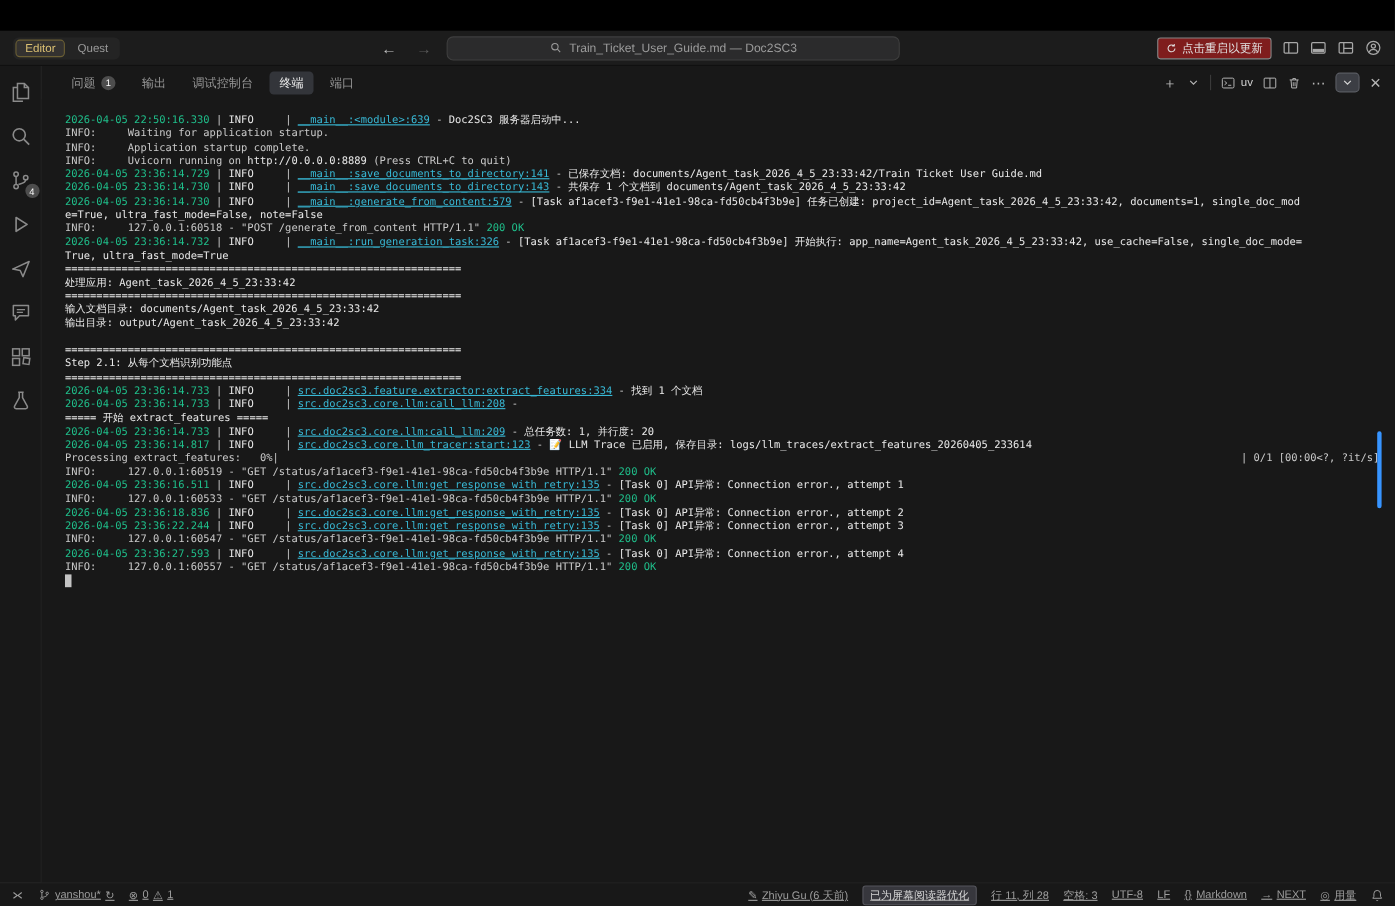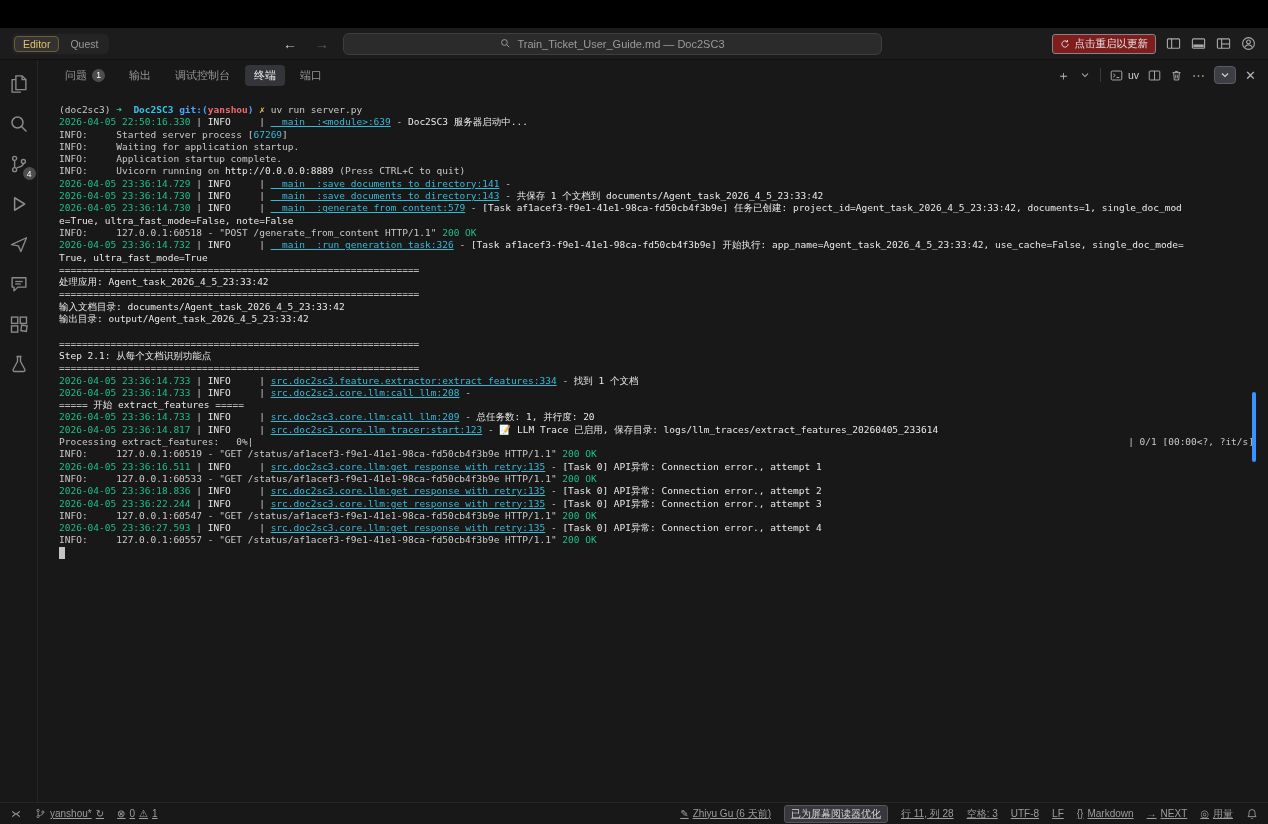--- a/index.html
+++ b/index.html
@@ -12,21 +12,21 @@
   .mac-strip { height:28px; background:#000; flex:none; }
 
   
   .titlebar { height:32px; flex:none; background:#1c1c1c; display:flex; align-items:center; padding:4px 12px; gap:10px; border-bottom:1px solid #101010; }
   .mode-group { display:flex; gap:2px; background:#242424; border-radius:5px; padding:2px; }
   .mode-tab { font-size:10.5px; padding:2px 9px; border-radius:4px; color:#9a9a9a; cursor:default; }
   .mode-tab.active { background:#343230; border:1px solid #6b5f34; color:#dcc173; padding:1px 8px; }
   .tb-spacer { flex:1; }
   .nav-arrow { font-size:14px; color:#c7c7c7; padding:0 4px; }
   .nav-arrow.dim { color:#5c5c5c; }
-  .command-center { width:539px; height:22px; background:#2b2b2c; border:1px solid #3e3e3e; border-radius:6px; display:flex; align-items:center; justify-content:center; gap:6px; color:#9b9b9b; font-size:11px; }
+  .command-center { width:412px; height:22px; background:#2b2b2c; border:1px solid #3e3e3e; border-radius:6px; display:flex; align-items:center; justify-content:center; gap:6px; color:#9b9b9b; font-size:11px; }
   .update-btn { display:flex; align-items:center; gap:5px; border:1px solid #858585; background:#7f1d1d; color:#e3e3e3; border-radius:3px; font-size:10.5px; padding:2px 7px; white-space:nowrap; }
   .tb-icons { display:flex; align-items:center; gap:10px; }
   .tb-icons svg, .update-btn svg { display:block; }
 
   
   .main { flex:1; display:flex; min-height:0; }
 
   
   .activitybar { width:38px; flex:none; background:#181818; border-right:1px solid #252525; display:flex; flex-direction:column; align-items:center; padding-top:12px; gap:16px; }
   .ab-item { position:relative; width:24px; height:24px; display:flex; align-items:center; justify-content:center; }
@@ -231,62 +231,48 @@
             <svg width="12" height="12" viewBox="0 0 16 16">
                 <path d="M4 6l4 4 4-4" fill="none" stroke="#d6d6d6" stroke-width="1.5"></path>
               </svg>
           </div>
           <span class="txt-ic">✕</span>
         </div>
       </div>
 
       <div class="terminal">
         <div class="term-lines">
-            <div class="t-line deco">
-              <span class="s-p">(doc2sc3) </span>
-              <span class="s-gb">➜  </span>
-              <span class="s-cb">Doc2SC3 </span>
-              <span class="s-bb">git:(</span>
-              <span class="s-rb">yanshou</span>
-              <span class="s-bb">) </span>
-              <span class="s-yb">✗ </span>
-              <span class="s-p">uv run server.py</span>
-            </div>
             <div class="t-line">
               <span class="s-g">2026-04-05 22:50:16.330</span>
               <span class="s-p"> | </span>
               <span class="s-b">INFO    </span>
               <span class="s-p"> | </span>
               <span class="s-cu">__main__:&lt;module&gt;:639</span>
               <span class="s-p"> - </span>
               <span class="s-b">Doc2SC3 服务器启动中...</span>
-            </div>
-            <div class="t-line">
-              <span class="s-p">INFO:     Started server process [</span>
-              <span class="s-cy">67269</span>
-              <span class="s-p">]</span>
             </div>
             <div class="t-line">
               <span class="s-p">INFO:     Waiting for application startup.</span>
             </div>
             <div class="t-line">
               <span class="s-p">INFO:     Application startup complete.</span>
             </div>
             <div class="t-line">
               <span class="s-p">INFO:     Uvicorn running on </span>
               <span class="s-b">http://0.0.0.0:8889</span>
               <span class="s-p"> (Press CTRL+C to quit)</span>
             </div>
             <div class="t-line">
               <span class="s-g">2026-04-05 23:36:14.729</span>
               <span class="s-p"> | </span>
               <span class="s-b">INFO    </span>
               <span class="s-p"> | </span>
               <span class="s-cu">__main__:save_documents_to_directory:141</span>
               <span class="s-p"> - </span>
+              <span class="s-b">已保存文档: documents/Agent_task_2026_4_5_23:33:42/Train Ticket User Guide.md</span>
             </div>
             <div class="t-line">
               <span class="s-g">2026-04-05 23:36:14.730</span>
               <span class="s-p"> | </span>
               <span class="s-b">INFO    </span>
               <span class="s-p"> | </span>
               <span class="s-cu">__main__:save_documents_to_directory:143</span>
               <span class="s-p"> - </span>
               <span class="s-b">共保存 1 个文档到 documents/Agent_task_2026_4_5_23:33:42</span>
             </div>

